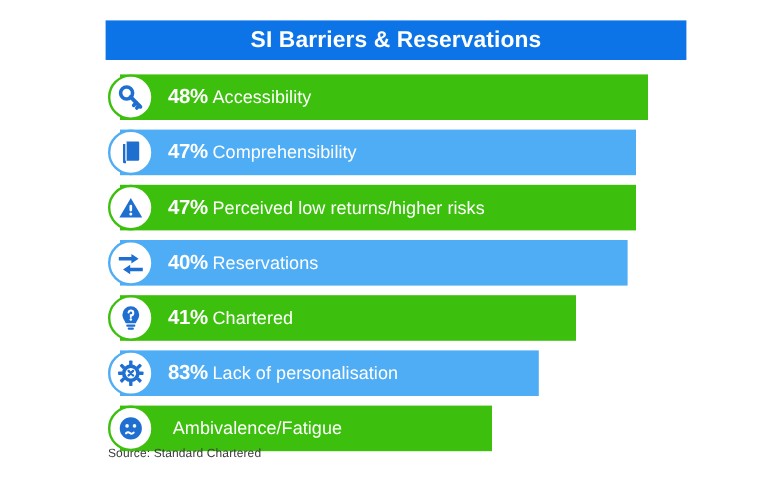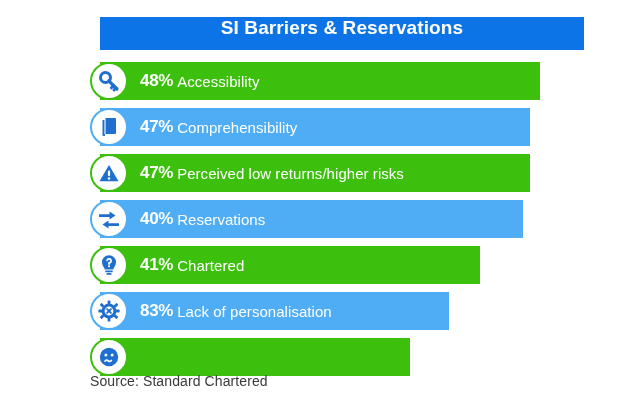--- a/index.html
+++ b/index.html
@@ -22,22 +22,22 @@
 
   
   .header-bar {
     position: absolute;
     left: 88px;
     top: 17px;
     width: 484px;
     height: 33px;
     background: #0D74E8;
     display: flex;
+    align-items: center;
     justify-content: center;
-    margin-left: 12px;
   }
   .header-title {
     color: #ffffff;
     font-size: 19px;
     font-weight: bold;
     letter-spacing: 0.1px;
     white-space: nowrap;
   }
 
   
@@ -103,21 +103,21 @@
     margin-left: 4px;
     letter-spacing: 0.05px;
   }
 
   
   .source {
     position: absolute;
     left: 90px;
     top: 373px;
     color: #3a3a3a;
-    font-size: 14px;
+    font-size: 10px;
     letter-spacing: 0.1px;
   }
 </style>
 </head>
 <body>
 
 <div id="infographic">
 
   <div class="header-bar">
     <div class="header-title">SI Barriers &amp; Reservations</div>
@@ -231,20 +231,21 @@
       <div class="bar green" style="width:310px;"></div>
       <div class="icon-badge ring-green">
         <svg width="24" height="24" viewBox="0 0 24 24" aria-hidden="true">
           <circle cx="12" cy="12" r="9.2" fill="#1F6FD0"></circle>
           <circle cx="8.9" cy="9.9" r="1.5" fill="#ffffff"></circle>
           <circle cx="15.1" cy="9.9" r="1.5" fill="#ffffff"></circle>
           <path d="M8 16.1 Q9.6 14.4 11.2 15.8 Q12.8 17.2 14.4 15.5" fill="none" stroke="#ffffff" stroke-width="1.7" stroke-linecap="round"></path>
         </svg>
       </div>
       <div class="bar-text">
+        <span class="label">Ambivalence/Fatigue</span>
       </div>
     </div>
 
   </div>
 
   <div class="source">Source: Standard Chartered</div>
 
 </div>
 
 </body></html>

